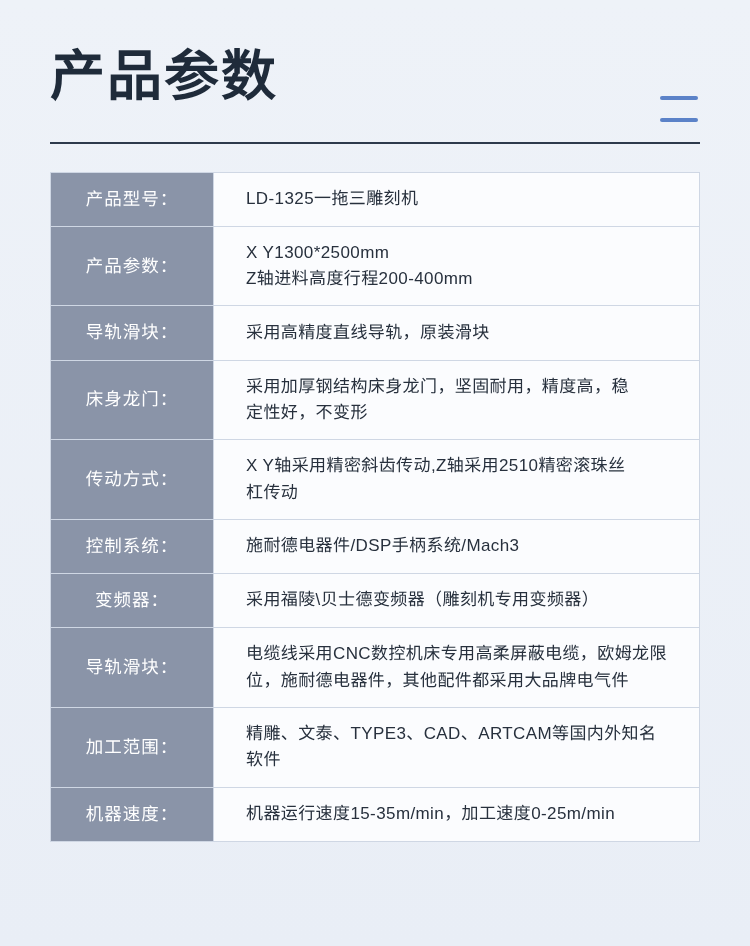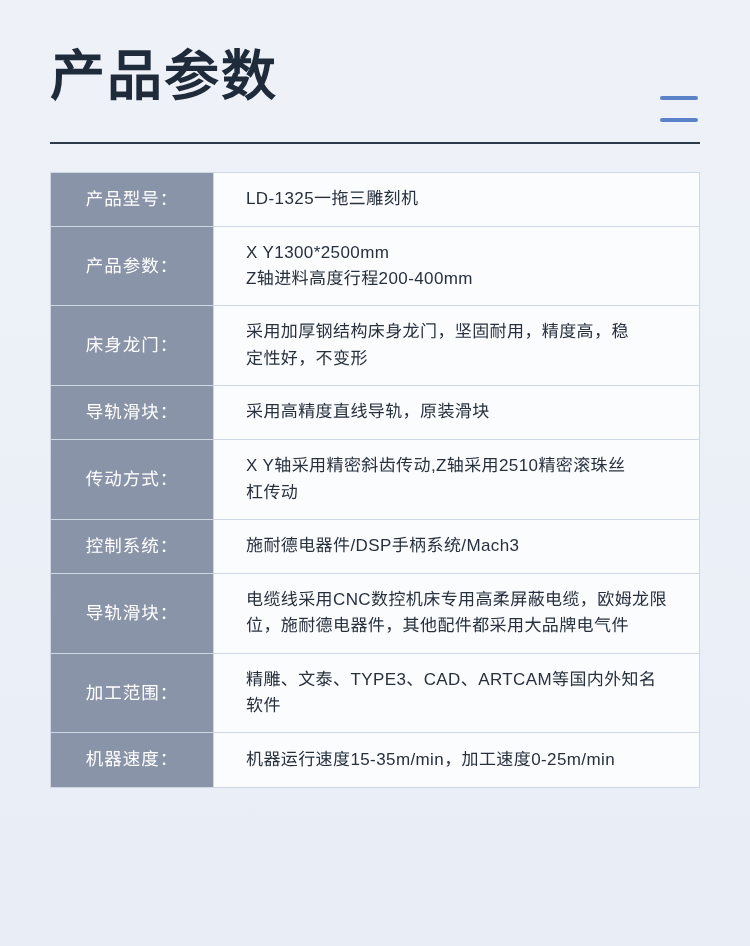--- a/index.html
+++ b/index.html
@@ -137,46 +137,52 @@
           </td>
         </tr>
         <tr>
           <td class="label">产品参数：</td>
           <td class="value">
             <span class="line">X Y1300*2500mm</span>
             <span class="line">Z轴进料高度行程200-400mm</span>
           </td>
         </tr>
         <tr>
+          <td class="label">导轨滑块：</td>
+          <td class="value">
+            <span class="line">采用高精度直线导轨，原装滑块</span>
+          </td>
+        </tr>
+        <tr>
           <td class="label">床身龙门：</td>
           <td class="value">
             <span class="line">采用加厚钢结构床身龙门，坚固耐用，精度高，稳</span>
             <span class="line">定性好，不变形</span>
           </td>
         </tr>
         <tr>
-          <td class="label">导轨滑块：</td>
-          <td class="value">
-            <span class="line">采用高精度直线导轨，原装滑块</span>
-          </td>
-        </tr>
-        <tr>
           <td class="label">传动方式：</td>
           <td class="value">
             <span class="line">X Y轴采用精密斜齿传动,Z轴采用2510精密滚珠丝</span>
             <span class="line">杠传动</span>
           </td>
         </tr>
         <tr>
           <td class="label">控制系统：</td>
           <td class="value">
             <span class="line">施耐德电器件/DSP手柄系统/Mach3</span>
           </td>
         </tr>
         <tr>
+          <td class="label">变频器：</td>
+          <td class="value">
+            <span class="line">采用福陵\贝士德变频器（雕刻机专用变频器）</span>
+          </td>
+        </tr>
+        <tr>
           <td class="label">导轨滑块：</td>
           <td class="value">
             <span class="line">电缆线采用CNC数控机床专用高柔屏蔽电缆，欧姆龙限</span>
             <span class="line">位，施耐德电器件，其他配件都采用大品牌电气件</span>
           </td>
         </tr>
         <tr>
           <td class="label">加工范围：</td>
           <td class="value">
             <span class="line">精雕、文泰、TYPE3、CAD、ARTCAM等国内外知名软件</span>

